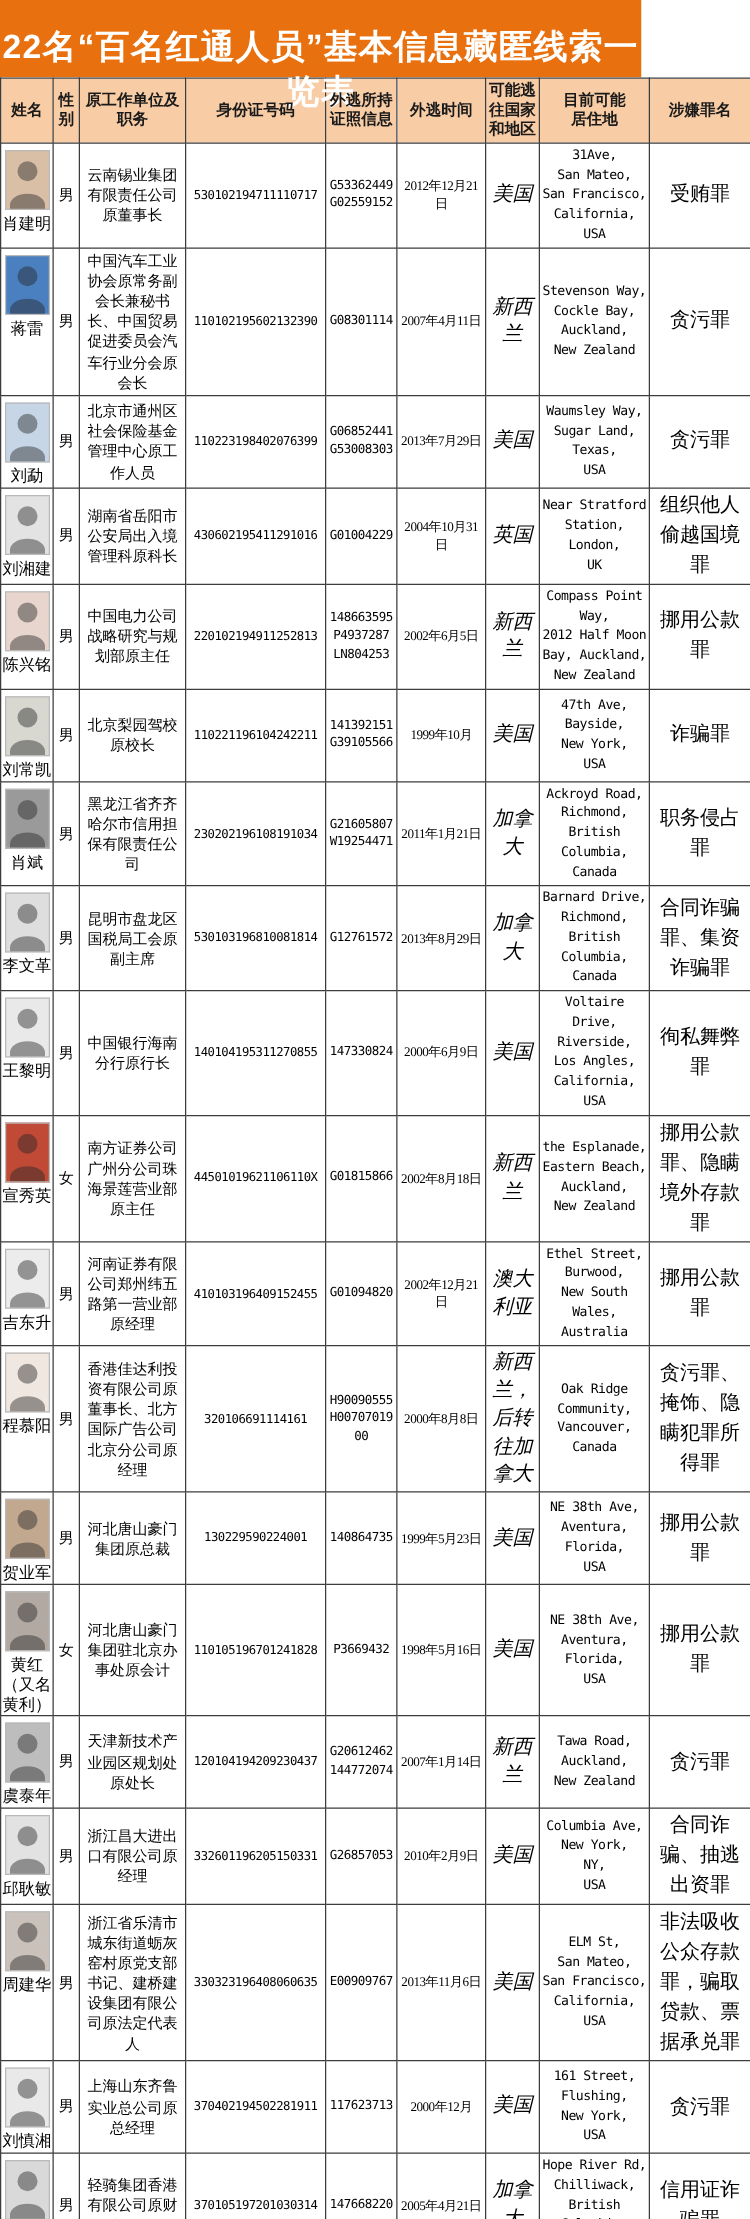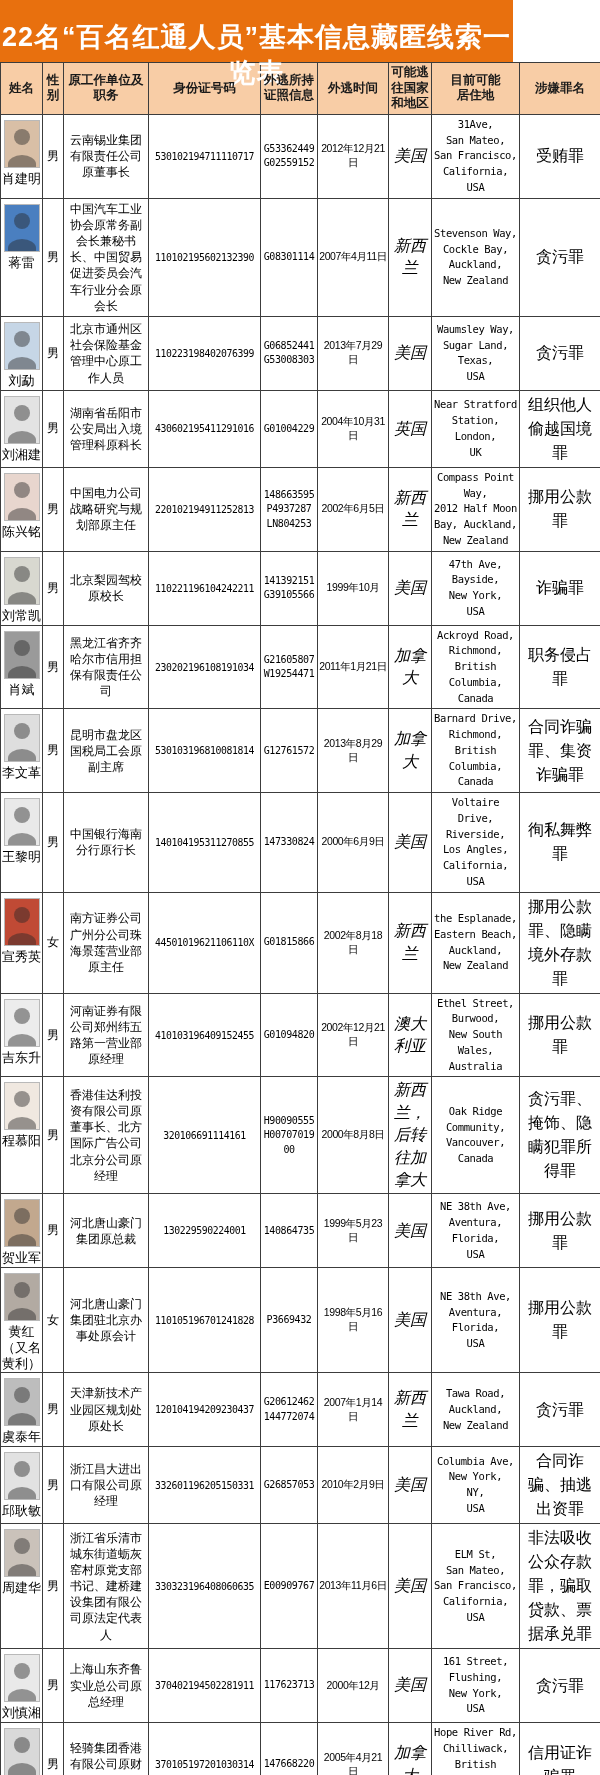--- a/index.html
+++ b/index.html
@@ -29,21 +29,21 @@
   .photo::after{content:"";position:absolute;left:50%;bottom:-6px;width:28px;height:18px;
          margin-left:-14px;border-radius:50% 50% 0 0;background:rgba(40,40,40,.45);}
   .pname{font-size:13px;line-height:1.2;margin-top:3px;white-space:pre-line;}
 
   .c-gender{font-size:12px;}
   .c-unit{font-size:12px;line-height:1.35;}
   .c-unit.small{font-size:9.5px;line-height:1.45;}
   .c-id{font-family:"DejaVu Sans Mono",monospace;font-size:9.8px;letter-spacing:-0.4px;}
   .c-pass{font-family:"DejaVu Sans Mono",monospace;font-size:10px;line-height:1.45;
           white-space:pre-line;letter-spacing:-0.4px;}
-  .c-date{font-family:Liberation Sans, sans-serif;font-size:10.5px;letter-spacing:-0.4px;}
+  .c-date{font-family:Liberation Serif, serif;font-size:10.5px;letter-spacing:-0.4px;}
   .c-country{font-size:16px;line-height:1.4;font-style:italic;}
   .c-res{font-family:"DejaVu Sans Mono",monospace;font-size:10.5px;line-height:1.5;
          white-space:pre-line;letter-spacing:-0.4px;}
   .c-crime{font-size:16px;line-height:1.5;}
 </style>
 </head>
 <body>
 
 <div class="page">
 

